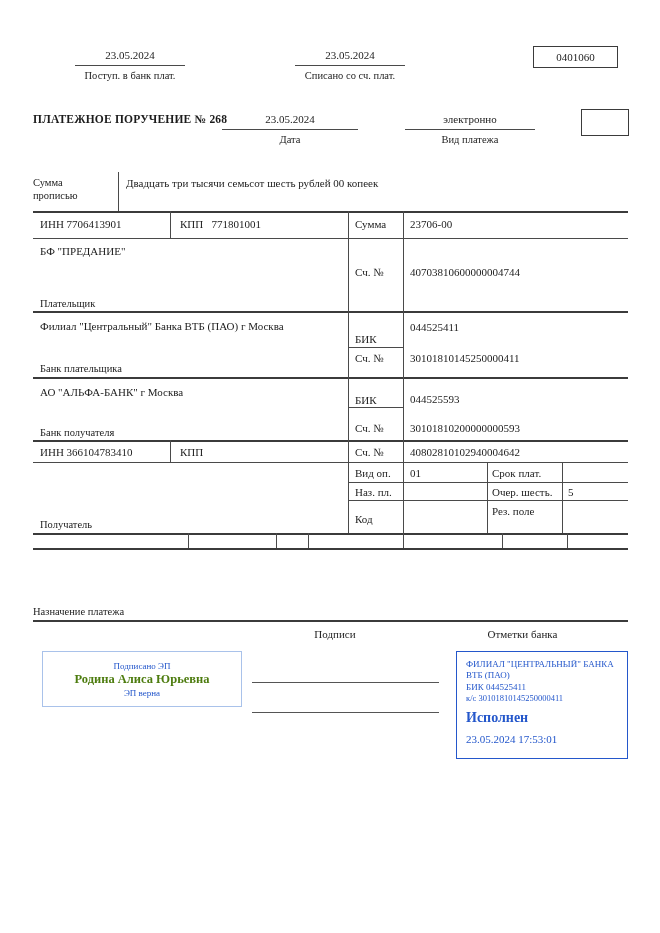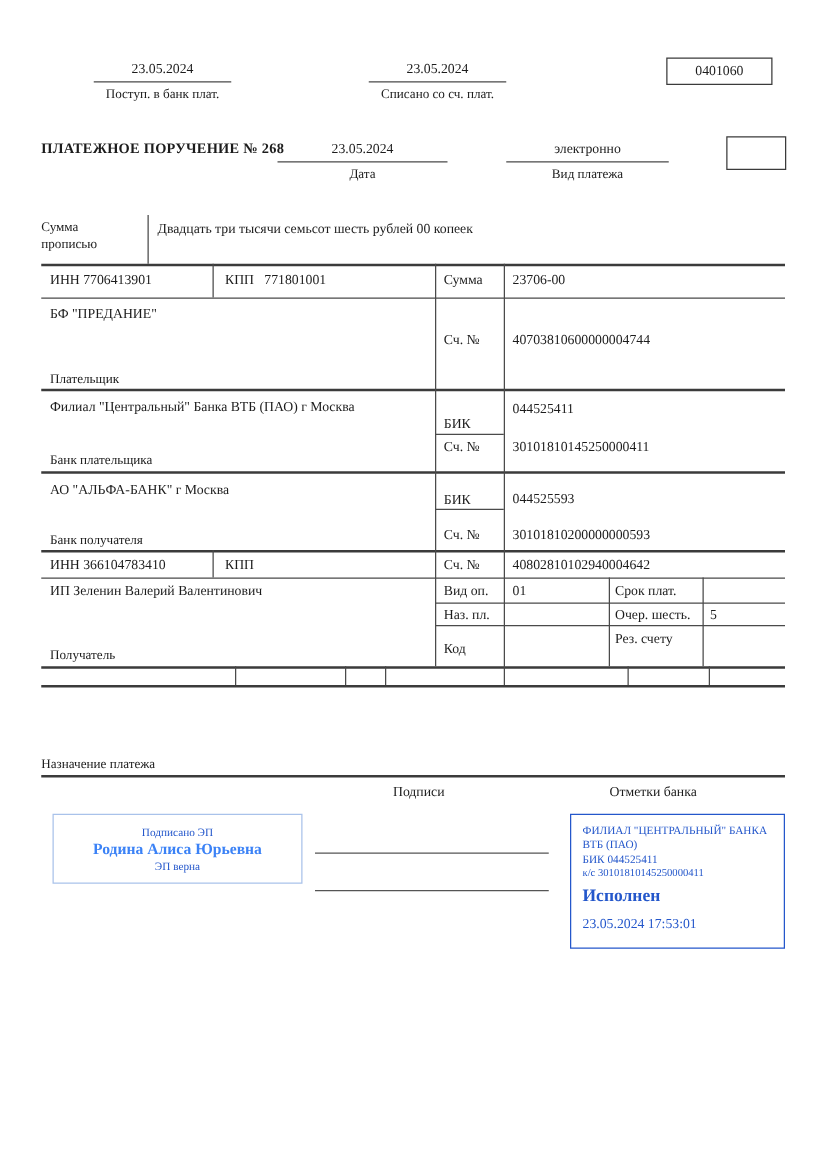--- a/index.html
+++ b/index.html
@@ -12,21 +12,21 @@
   .vl{position:absolute;width:1px;background:#4a4a4a;}
   .ctr{text-align:center;}
   .sm{font-size:10.5px;}
   .pre{white-space:pre-wrap;}
   .box{position:absolute;border:1px solid #3b3b3b;box-sizing:border-box;}
   .title{font-size:11.5px;font-weight:bold;letter-spacing:0.2px;}
   .esign-box{position:absolute;left:42px;top:651px;width:200px;height:56px;
              border:1px solid #a9c2ea;box-sizing:border-box;
              display:flex;flex-direction:column;justify-content:center;align-items:center;}
   .esign-top,.esign-bottom{font-size:9px;line-height:12px;color:#2457cb;}
-  .esign-name{font-size:12.5px;line-height:15px;font-weight:bold;color:#3b82f6;}
+  .esign-name{font-size:12.5px;line-height:15px;font-weight:bold;color:#4d7c0f;}
   .stamp-box{position:absolute;left:456px;top:651px;width:172px;height:108px;
              border:1px solid #2457cb;box-sizing:border-box;padding:7px 9px;color:#2457cb;}
   .stamp-bank{font-size:9px;line-height:11px;}
   .stamp-bik{font-size:9px;line-height:12px;}
   .stamp-corr{font-size:8.5px;line-height:11px;}
   .stamp-status{font-size:14px;line-height:16px;font-weight:bold;margin-top:6px;}
   .stamp-dt{font-size:11px;line-height:13px;margin-top:7px;font-family:Liberation Serif, serif;}
   .sigline{position:absolute;height:1px;background:#555;}
 </style>
 </head>
@@ -109,36 +109,35 @@
   <div class="abs" style="left:355px;top:394px">БИК</div>
   <div class="abs" style="left:410px;top:393px">044525593</div>
   <div class="abs" style="left:355px;top:422px">Сч. №</div>
   <div class="abs" style="left:410px;top:422px">30101810200000000593</div>
 
   <div class="abs" style="left:40px;top:446px">ИНН 366104783410</div>
   <div class="abs" style="left:180px;top:446px">КПП</div>
   <div class="abs" style="left:355px;top:446px">Сч. №</div>
   <div class="abs" style="left:410px;top:446px">40802810102940004642</div>
 
-  <div class="abs" style="left:40px;top:467px;width:290px">ИП Зеленин Валерий Валентинович</div>
   <div class="abs sm" style="left:40px;top:518px">Получатель</div>
 
   <div class="abs" style="left:355px;top:467px">Вид оп.</div>
   <div class="abs" style="left:410px;top:467px">01</div>
   <div class="abs" style="left:492px;top:467px">Срок плат.</div>
   <div class="abs" style="left:568px;top:467px"></div>
 
   <div class="abs" style="left:355px;top:486px">Наз. пл.</div>
   <div class="abs" style="left:410px;top:486px"></div>
   <div class="abs" style="left:492px;top:486px">Очер. шесть.</div>
   <div class="abs" style="left:568px;top:486px">5</div>
 
   <div class="abs" style="left:355px;top:513px">Код</div>
   <div class="abs" style="left:410px;top:513px"></div>
-  <div class="abs" style="left:492px;top:505px">Рез. счету</div>
+  <div class="abs" style="left:492px;top:505px">Рез. поле</div>
   <div class="abs" style="left:568px;top:505px"></div>
 
   <div class="abs sm" style="left:33px;top:605px">Назначение платежа</div>
   <div class="hl2" style="left:33px;top:620px;width:595px"></div>
 
   <div class="abs ctr" style="left:265px;top:628px;width:140px">Подписи</div>
   <div class="abs ctr" style="left:450px;top:628px;width:145px">Отметки банка</div>
 
   <div class="esign-box">
     <div class="esign-top">Подписано ЭП</div>

